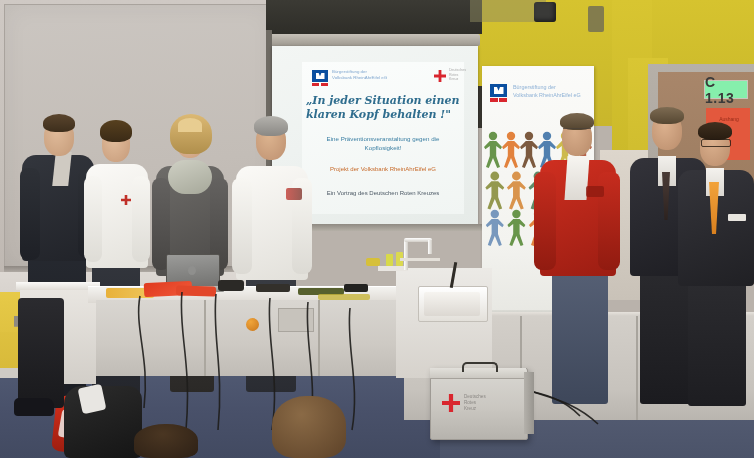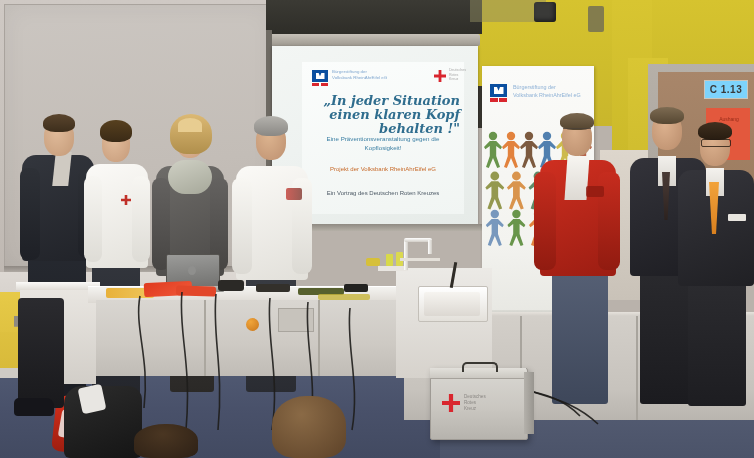--- a/index.html
+++ b/index.html
@@ -20,41 +20,41 @@
 
   #ceiling-dark{left:266px;top:0;width:216px;height:34px;background:linear-gradient(180deg,#3b3a34,#2e2d28);}
   #ceiling-dark2{left:470px;top:0;width:76px;height:22px;background:#8d8a5f;opacity:.5;}
   #speaker{left:534px;top:2px;width:22px;height:20px;background:#3a3a38;border-radius:3px;box-shadow:inset -2px -2px 4px rgba(0,0,0,.5);}
   #speaker2{left:588px;top:6px;width:16px;height:26px;background:#6e6a55;border-radius:2px;opacity:.8;}
   #wallbox-right{left:476px;top:86px;width:22px;height:42px;background:#37352f;border-radius:2px;}
 
   
   #door-frame{left:648px;top:64px;width:106px;height:220px;background:linear-gradient(180deg,#b6b0a8,#a39d95);}
   #door{left:658px;top:72px;width:96px;height:212px;background:linear-gradient(180deg,#a8866a 0%,#9c7c60 60%,#8e7055 100%);}
-  #door-sign{left:704px;top:80px;width:42px;height:17px;background:#7dd3fc;border:1px solid #cbc6bd;display:flex;align-items:center;justify-content:center;font-size:10px;letter-spacing:.5px;color:#3a3a3a;font-weight:bold;}
+  #door-sign{left:704px;top:80px;width:42px;height:17px;background:#86efac;border:1px solid #cbc6bd;display:flex;align-items:center;justify-content:center;font-size:14px;letter-spacing:.5px;color:#3a3a3a;font-weight:bold;}
   #door-poster{left:706px;top:108px;width:44px;height:52px;background:#e8553a;opacity:.92;}
   #door-poster-txt{left:709px;top:116px;width:40px;font-size:5px;line-height:7px;color:#7d1c0c;text-align:center;opacity:.75;}
   #door-panel{left:712px;top:188px;width:40px;height:64px;background:#cdc7bd;opacity:.75;border:1px solid #b3ada3;}
 
   #wall-right-white{left:600px;top:150px;width:60px;height:150px;background:linear-gradient(180deg,#ddd6cc,#c9c2b8);}
 
   
   #screen-housing{left:268px;top:34px;width:212px;height:12px;background:linear-gradient(180deg,#c6c1b8,#9d988f);border-radius:2px;}
   #screen-edge-l{left:266px;top:30px;width:6px;height:190px;background:#6e6a63;}
   #screen{left:272px;top:46px;width:206px;height:178px;background:linear-gradient(160deg,#f3f6f4 0%,#eef2f0 45%,#e6ebe8 100%);box-shadow:0 1px 3px rgba(0,0,0,.35);}
   #screen-bottom{left:268px;top:224px;width:214px;height:7px;background:linear-gradient(180deg,#8f8a82,#b5b0a7);}
 
   #slide{left:302px;top:62px;width:162px;height:152px;background:linear-gradient(170deg,#fbfdfc,#f1f5f3);}
   #slide-logo-vb{left:312px;top:70px;width:16px;height:12px;background:#0b4fa0;display:flex;align-items:center;justify-content:center;}
   #slide-logo-vb .vb-inner{width:9px;height:6px;background:#fff;clip-path:polygon(0 0,35% 0,50% 55%,65% 0,100% 0,100% 100%,0 100%);}
   #slide-logo-vb-bars{left:312px;top:83px;width:16px;height:3px;background:linear-gradient(90deg,#d9262e 0 45%,#fff 45% 55%,#d9262e 55% 100%);}
   #slide-vb-text{left:332px;top:69px;width:92px;font-size:4.4px;line-height:6px;color:#7fa6cf;}
   #slide-drk{left:434px;top:68px;width:12px;height:12px;}
   #slide-drk-text{left:449px;top:68px;width:22px;font-size:3.6px;line-height:4.6px;color:#a9a9a9;}
-  #slide-title{left:306px;top:94px;width:154px;text-align:right;font-family:"DejaVu Serif",serif;font-style:italic;font-size:13px;line-height:14px;color:#2f6d8e;font-weight:bold;}
+  #slide-title{left:306px;top:94px;width:154px;text-align:left;font-family:"DejaVu Serif",serif;font-style:italic;font-size:11px;line-height:14px;color:#2f6d8e;font-weight:bold;}
   #slide-sub{left:310px;top:134px;width:146px;text-align:center;font-size:6.2px;line-height:9px;color:#3b7fa3;}
   #slide-l1{left:310px;top:166px;width:146px;text-align:center;font-size:6px;color:#c76a2a;}
   #slide-l2{left:310px;top:190px;width:146px;text-align:center;font-size:6px;color:#4d5a66;}
 
   
   #banner{left:482px;top:66px;width:112px;height:252px;background:linear-gradient(180deg,#fbfbf9 0%,#f3f3ef 70%,#e7e7e2 100%);box-shadow:1px 1px 3px rgba(0,0,0,.22);}
   #banner-logo{left:490px;top:84px;width:17px;height:13px;background:#0b4fa0;display:flex;align-items:center;justify-content:center;}
   #banner-logo .vb-inner{width:10px;height:7px;background:#fff;clip-path:polygon(0 0,35% 0,50% 55%,65% 0,100% 0,100% 100%,0 100%);}
   #banner-bars{left:490px;top:98px;width:17px;height:4px;background:linear-gradient(90deg,#d9262e 0 45%,#fff 45% 55%,#d9262e 55% 100%);}
   #banner-text{left:513px;top:84px;width:76px;font-size:5.4px;line-height:7.5px;color:#8fb2d6;}

